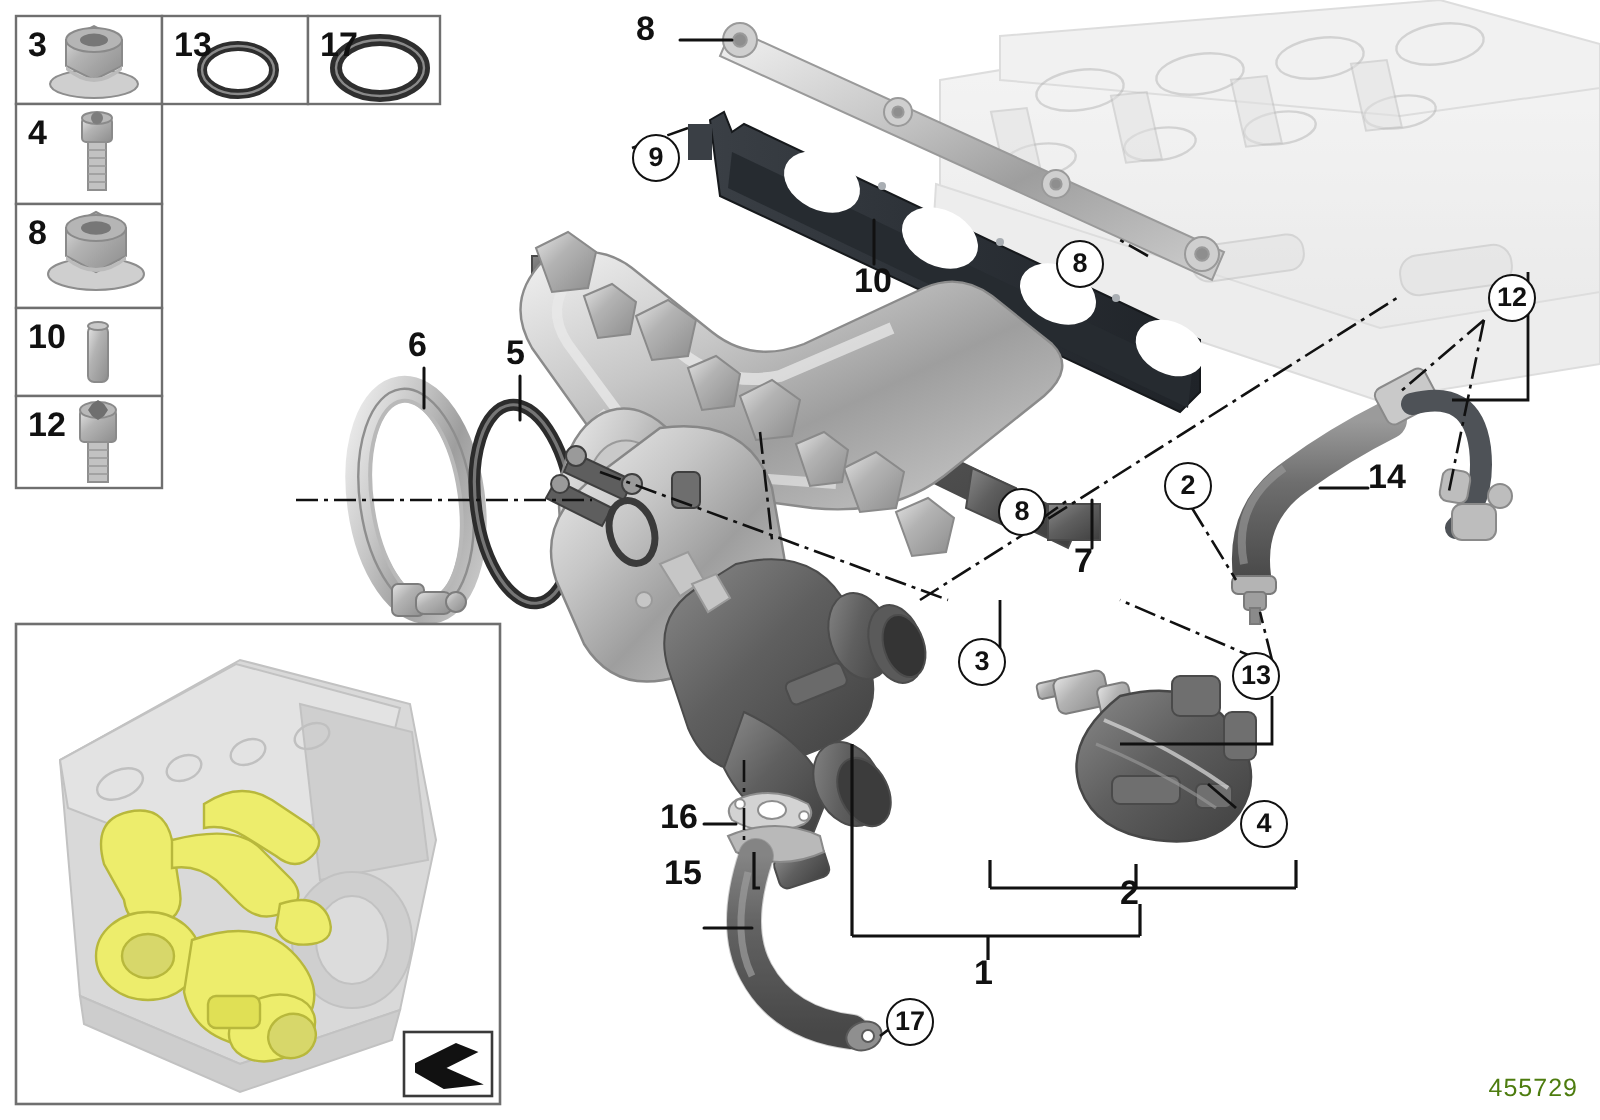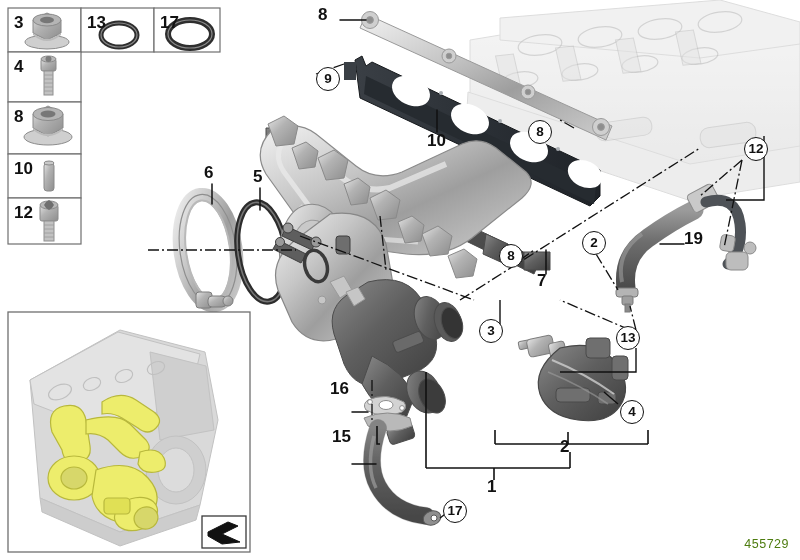--- a/index.html
+++ b/index.html
@@ -308,28 +308,28 @@
 
 <div class="callout" style="left:318px;top:6px;">8</div>
 <div class="callout circ" style="left:316px;top:67px;">9</div>
 <div class="callout" style="left:427px;top:132px;">10</div>
 <div class="callout circ" style="left:528px;top:120px;">8</div>
 <div class="callout circ" style="left:499px;top:244px;">8</div>
 <div class="callout" style="left:537px;top:272px;">7</div>
 <div class="callout" style="left:204px;top:164px;">6</div>
 <div class="callout" style="left:253px;top:168px;">5</div>
 <div class="callout circ" style="left:582px;top:231px;">2</div>
-<div class="callout" style="left:684px;top:230px;">19</div>
+<div class="callout" style="left:684px;top:230px;">14</div>
 <div class="callout circ" style="left:744px;top:137px;">12</div>
 <div class="callout circ" style="left:616px;top:326px;">13</div>
 <div class="callout circ" style="left:479px;top:319px;">3</div>
 <div class="callout circ" style="left:620px;top:400px;">4</div>
 <div class="callout" style="left:560px;top:438px;">2</div>
 <div class="callout" style="left:487px;top:478px;">1</div>
-<div class="callout" style="left:330px;top:380px;">16</div>
+<div class="callout" style="left:330px;top:400px;">16</div>
 <div class="callout" style="left:332px;top:428px;">15</div>
 <div class="callout circ" style="left:443px;top:499px;">17</div>
 
 <svg class="layer" viewBox="0 0 800 560">
   <g fill="#ffffff" stroke="#6f6f6f" stroke-width="1.2">
     <rect x="8" y="8" width="73" height="44"></rect>
     <rect x="81" y="8" width="73" height="44"></rect>
     <rect x="154" y="8" width="66" height="44"></rect>
     <rect x="8" y="52" width="73" height="50"></rect>
     <rect x="8" y="102" width="73" height="52"></rect>

